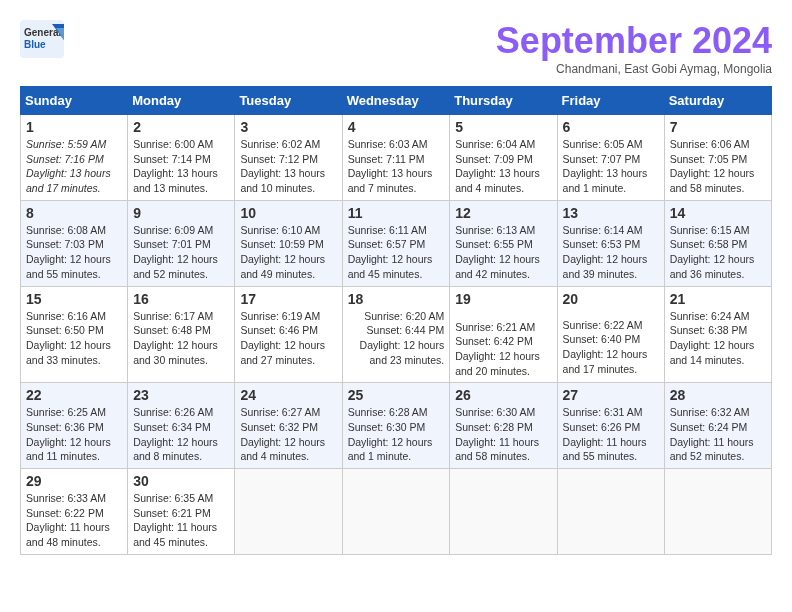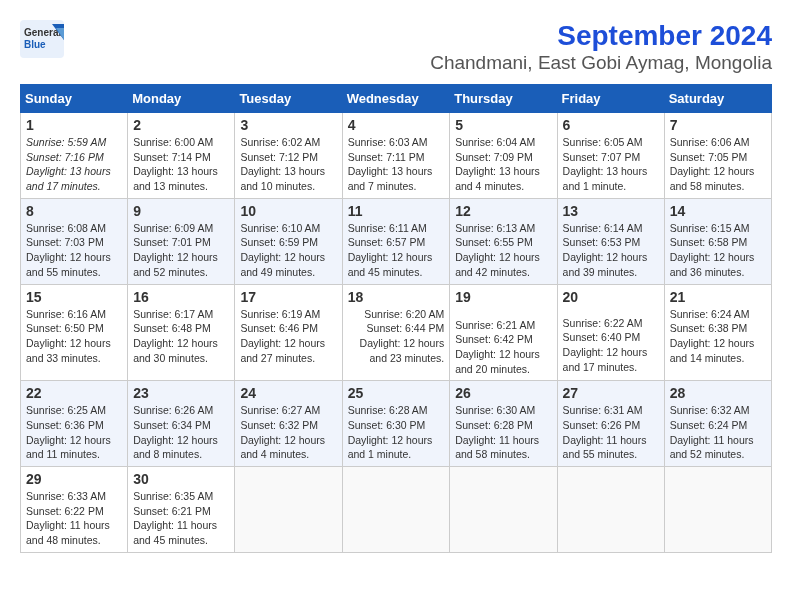--- a/index.html
+++ b/index.html
@@ -18,26 +18,26 @@
     }
     .logo {
       display: flex;
       flex-direction: column;
       align-items: flex-start;
     }
     .title-section {
       text-align: right;
     }
     .month-title {
-      font-size: 28px;
+      font-size: 36px;
       font-weight: bold;
-      color: #1d4ed8;
+      color: #8b5cf6;
     }
     .subtitle {
-      font-size: 19px;
+      font-size: 12px;
       color: #555;
       text-align: right;
     }
     .calendar-table {
       width: 100%;
       border-collapse: collapse;
       font-size: 11px;
     }
     .calendar-table th {
       background-color: #1a5eb8;
@@ -176,21 +176,21 @@
         <td>
           <span class="day-num">9</span>
           <div class="day-info" style="white-space: pre-line;">Sunrise: 6:09 AM
 Sunset: 7:01 PM
 Daylight: 12 hours
 and 52 minutes.</div>
         </td>
         <td>
           <span class="day-num">10</span>
           <div class="day-info" style="white-space: pre-line;">Sunrise: 6:10 AM
-Sunset: 6:59 PM
+Sunset: 10:59 PM
 Daylight: 12 hours
 and 49 minutes.</div>
         </td>
         <td>
           <span class="day-num">11</span>
           <div class="day-info" style="white-space: pre-line;">Sunrise: 6:11 AM
 Sunset: 6:57 PM
 Daylight: 12 hours
 and 45 minutes.</div>
         </td>

